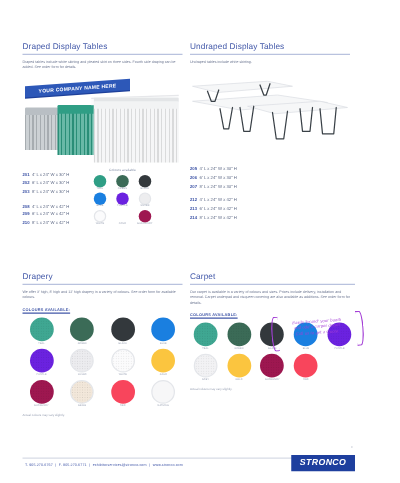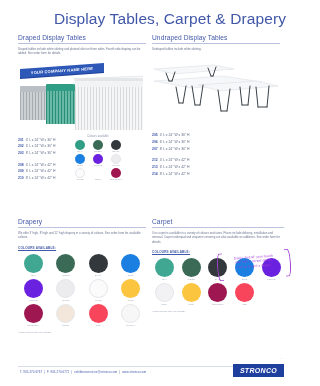--- a/index.html
+++ b/index.html
@@ -136,21 +136,20 @@
     font-size:7px; font-weight:700; font-style:italic; letter-spacing:.3px;
     font-family:"Liberation Sans", sans-serif;
   }
   .page-num { position:absolute; right:16px; top:357px; font-size:2.2px; color:#b4bac8; }
 </style>
 </head>
 <body>
 
 <div class="page">
 
-  <div class="page-title">Display Tables, Carpet &amp; Drapery</div>
 
   <div class="cols">
 
     <div class="col left">
       <div class="sec-head">Draped Display Tables</div>
       <div class="sec-desc">Draped tables include white skirting and pleated skirt on three sides. Fourth side draping can be added. See order form for details.</div>
 
       <div class="photo">
         <div class="banner">
           <span>YOUR COMPANY NAME HERE</span>

